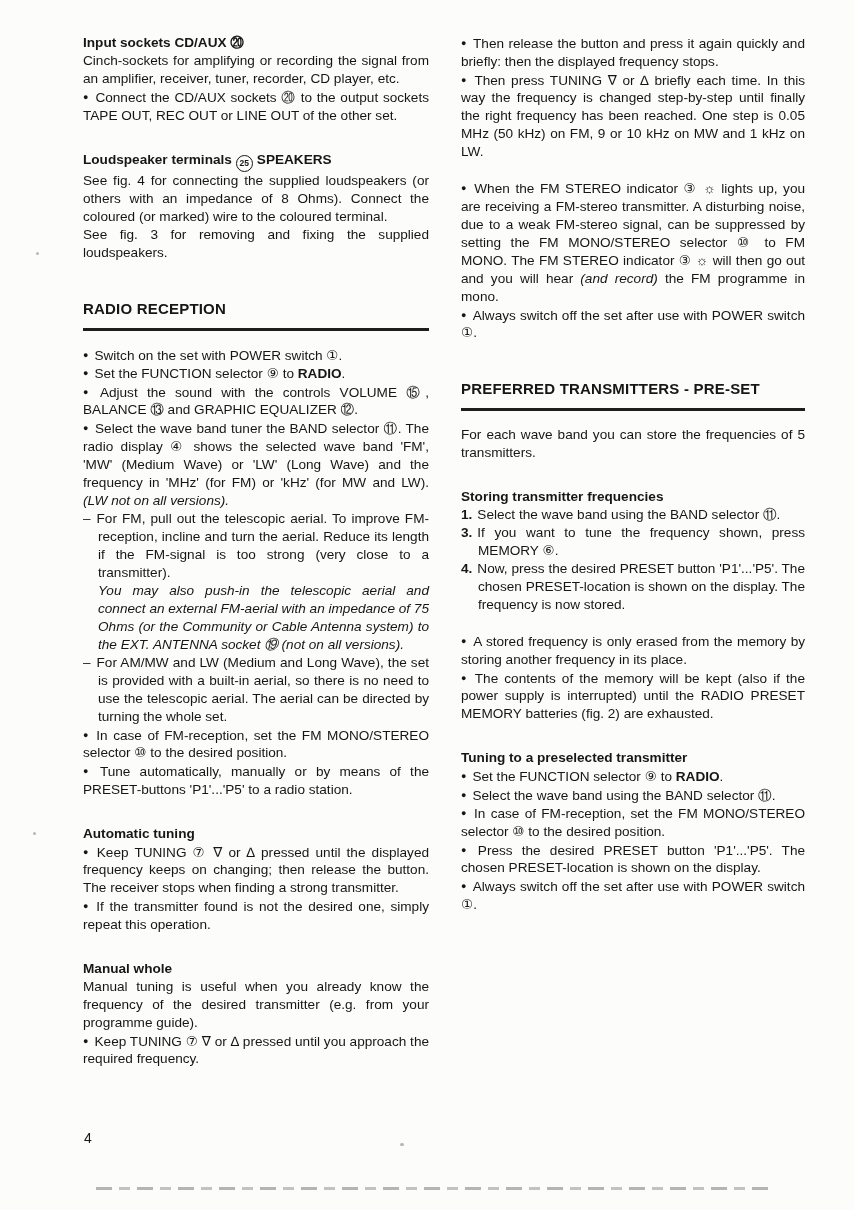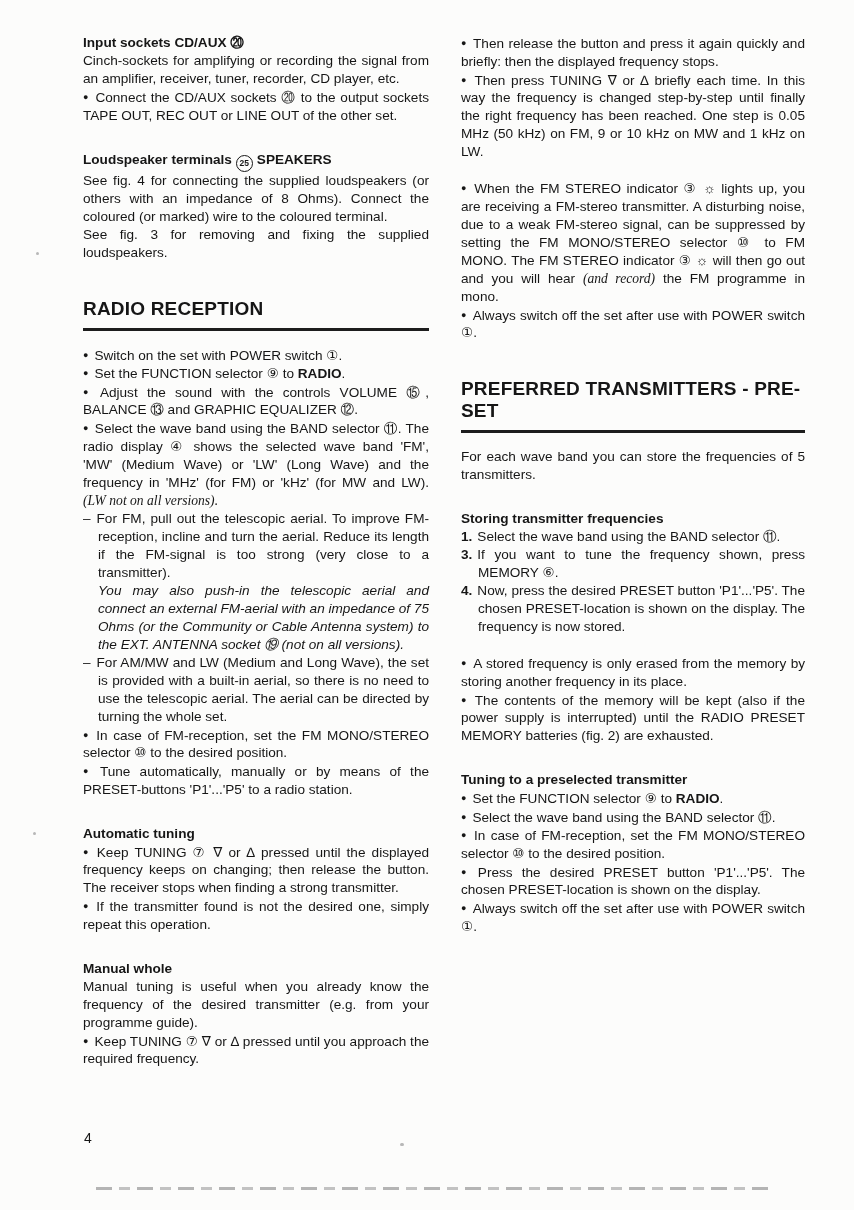--- a/index.html
+++ b/index.html
@@ -8,31 +8,31 @@
     font-family:"Liberation Sans","DejaVu Sans",sans-serif;
     color:#161616;background:#fcfcfb;
   }
   .page{position:absolute;left:0;top:6px;width:854px;height:1210px;padding:28px 49px 0 83px;box-sizing:border-box;}
   .cols{display:flex;gap:32px;align-items:flex-start;}
   .col{width:346px;font-size:13.6px;line-height:18px;text-align:justify;}
   .col.right{width:344px;}
   .subhead{font-weight:bold;text-align:left;margin-top:26px;}
   .subhead.first{margin-top:0;}
   .h1wrap{border-bottom:3px solid #1d1d1d;padding-bottom:8px;margin-top:36px;margin-bottom:15px;}
-  .h1{font-weight:bold;font-size:19px;line-height:22px;letter-spacing:.2px;text-align:left;}
+  .h1{font-weight:bold;font-size:15px;line-height:22px;letter-spacing:.2px;text-align:left;}
   .item{margin:0;}
   .mt{margin-top:18px;}
   .marker{font-size:9px;vertical-align:1.5px;margin-right:6px;}
   .dashmark{margin-right:6px;}
   .dash{padding-left:15px;text-indent:-15px;}
   .note{padding-left:15px;font-style:italic;}
   .numitem{padding-left:17px;text-indent:-17px;}
   .nummark{font-weight:bold;margin-right:5px;}
   .b{font-weight:bold;}
-  .i{font-style:italic;font-family:Liberation Serif, serif;}
+  .i{font-style:italic;}
   .circ{display:inline-block;width:15px;height:15px;border:1.2px solid #161616;border-radius:50%;
         font-size:8.5px;line-height:14px;text-align:center;font-weight:bold;vertical-align:-2px;
         margin:0 4px;text-indent:0;}
   .pagenum{position:absolute;left:84px;top:1124px;font-size:14px;}
   .scan-streak{position:absolute;left:96px;top:1181px;width:676px;height:3px;opacity:.5;
     background:repeating-linear-gradient(90deg,#6f6f6f 0 16px,transparent 16px 23px,#8a8a8a 23px 34px,transparent 34px 41px);
     filter:blur(.4px);}
   .speck{position:absolute;width:3px;height:3px;border-radius:50%;background:#9a9a9a;opacity:.7;}
   .speck1{left:36px;top:246px;}
   .speck2{left:33px;top:826px;}
@@ -58,21 +58,21 @@
         <div class="item">See fig. 3 for removing and fixing the supplied loudspeakers.</div>
       </div>
 
       <div class="sec">
         <div class="h1wrap">
           <div class="h1">RADIO RECEPTION</div>
         </div>
         <div class="item bullet"><span class="marker">●</span><span>Switch on the set with POWER switch ①.</span></div>
         <div class="item bullet"><span class="marker">●</span><span>Set the FUNCTION selector ⑨ to </span><span class="b">RADIO</span><span>.</span></div>
         <div class="item bullet"><span class="marker">●</span><span>Adjust the sound with the controls VOLUME ⑮, BALANCE ⑬ and GRAPHIC EQUALIZER ⑫.</span></div>
-        <div class="item bullet"><span class="marker">●</span><span>Select the wave band using the BAND selector ⑪. The radio display ④ shows the selected wave band 'FM', 'MW' (Medium Wave) or 'LW' (Long Wave) and the frequency in 'MHz' (for FM) or 'kHz' (for MW and LW). </span><span class="i">(LW not on all versions).</span></div>
+        <div class="item bullet"><span class="marker">●</span><span>Select the wave band tuner the BAND selector ⑪. The radio display ④ shows the selected wave band 'FM', 'MW' (Medium Wave) or 'LW' (Long Wave) and the frequency in 'MHz' (for FM) or 'kHz' (for MW and LW). </span><span class="i">(LW not on all versions).</span></div>
         <div class="item dash"><span class="dashmark">–</span><span>For FM, pull out the telescopic aerial. To improve FM-reception, incline and turn the aerial. Reduce its length if the FM-signal is too strong (very close to a transmitter).</span></div>
         <div class="item note">You may also push-in the telescopic aerial and connect an external FM-aerial with an impedance of 75 Ohms (or the Community or Cable Antenna system) to the EXT. ANTENNA socket ⑲ (not on all versions).</div>
         <div class="item dash"><span class="dashmark">–</span><span>For AM/MW and LW (Medium and Long Wave), the set is provided with a built-in aerial, so there is no need to use the telescopic aerial. The aerial can be directed by turning the whole set.</span></div>
         <div class="item bullet"><span class="marker">●</span><span>In case of FM-reception, set the FM MONO/STEREO selector ⑩ to the desired position.</span></div>
         <div class="item bullet"><span class="marker">●</span><span>Tune automatically, manually or by means of the PRESET-buttons 'P1'...'P5' to a radio station.</span></div>
       </div>
 
       <div class="sec">
         <div class="subhead">Automatic tuning</div>
         <div class="item bullet"><span class="marker">●</span><span>Keep TUNING ⑦ ∇ or ∆ pressed until the displayed frequency keeps on changing; then release the button. The receiver stops when finding a strong transmitter.</span></div>

